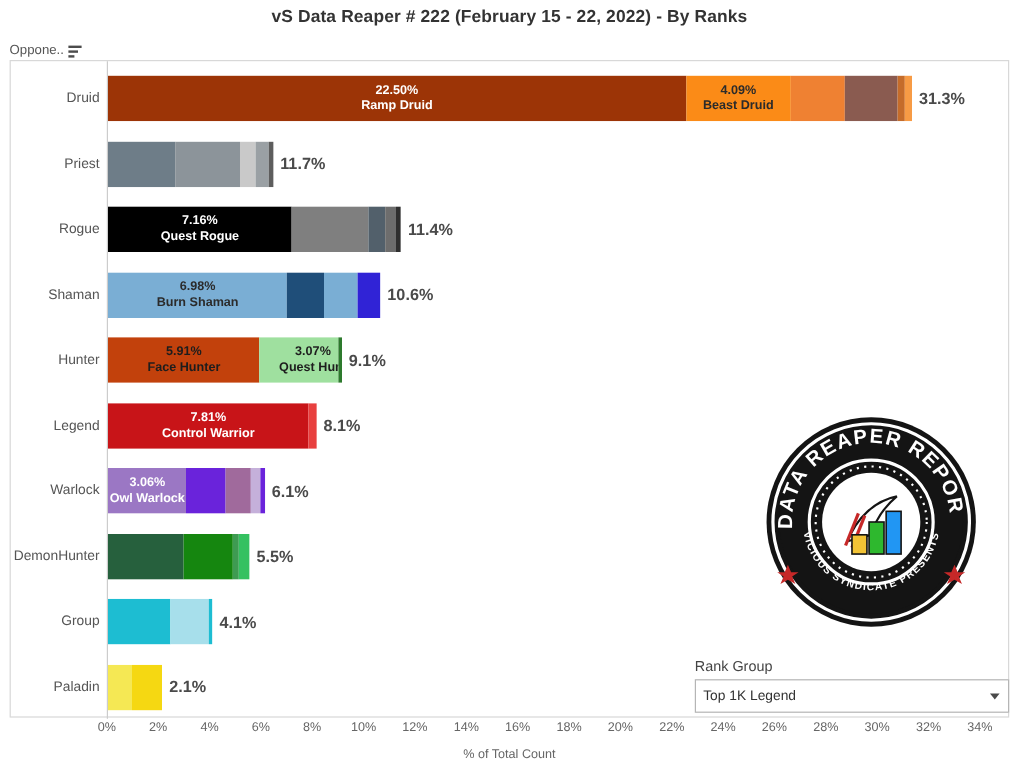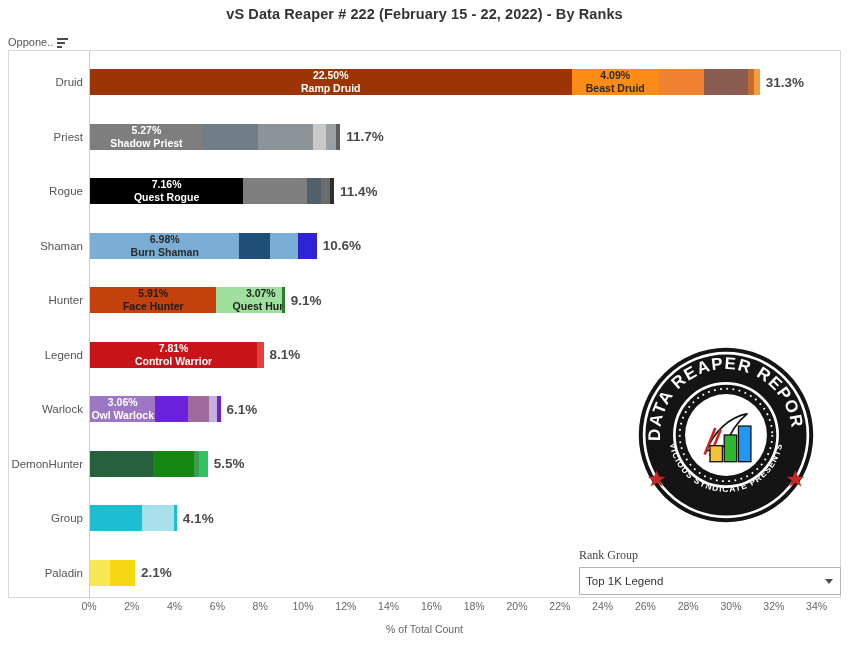--- a/index.html
+++ b/index.html
@@ -79,21 +79,21 @@
     font-size: 11.5px;
     color: #555555;
     white-space: nowrap;
   }
   .bar-area {
     position: absolute;
     left: 81px; top: 0; height: 54.5px;
     display: flex; align-items: center;
   }
   .bar {
-    height: 26px;
+    height: 38px;
     display: flex;
     align-items: stretch;
     overflow: hidden;
   }
   .seg {
     position: relative;
     display: flex;
     flex-direction: column;
     align-items: center;
     justify-content: center;
@@ -140,21 +140,20 @@
   
   .rank-group {
     position: absolute;
     left: 570px; top: 497px;
     width: 262px;
   }
   .rank-group .rg-label {
     font-size: 12px;
     color: #444444;
     margin-bottom: 4px;
-    font-family: Liberation Serif, serif;
   }
   .rg-select {
     position: relative;
     height: 20px;
     border: 1px solid #b5b5b5;
     background: #ffffff;
     display: flex;
     align-items: center;
     padding: 13px 6px;
     font-size: 11.5px;
@@ -213,24 +212,20 @@
               <div class="seg" style="width: 6.42px; background: rgb(197, 108, 42);"></div>
               <div class="seg" style="width: 5.564px; background: rgb(247, 155, 69);"></div>
             </div>
             <div class="total">31.3%</div>
           </div>
         </div>
         <div class="row" style="top: 58.5px;">
           <div class="row-label">Priest</div>
           <div class="bar-area">
             <div class="bar">
-              <div class="seg" style="width: 112.778px; background: rgb(126, 126, 126);">
-                <span class="pct" style="color: rgb(255, 255, 255);">5.27%</span>
-                <span class="nm" style="color: rgb(255, 255, 255);">Shadow Priest</span>
-              </div>
               <div class="seg" style="width: 55.64px; background: rgb(110, 125, 136);"></div>
               <div class="seg" style="width: 54.57px; background: rgb(140, 148, 154);"></div>
               <div class="seg" style="width: 12.84px; background: rgb(201, 201, 201);"></div>
               <div class="seg" style="width: 10.7px; background: rgb(154, 160, 164);"></div>
               <div class="seg" style="width: 3.852px; background: rgb(93, 93, 93);"></div>
             </div>
             <div class="total">11.7%</div>
           </div>
         </div>
         <div class="row" style="top: 113px;">

